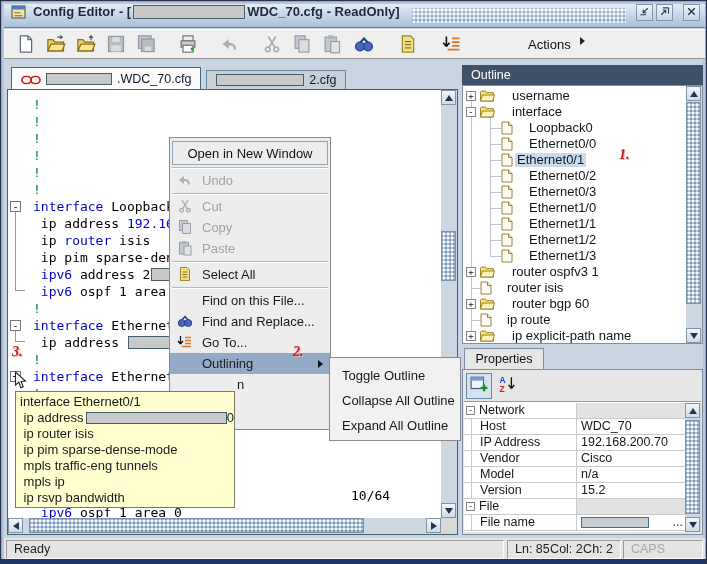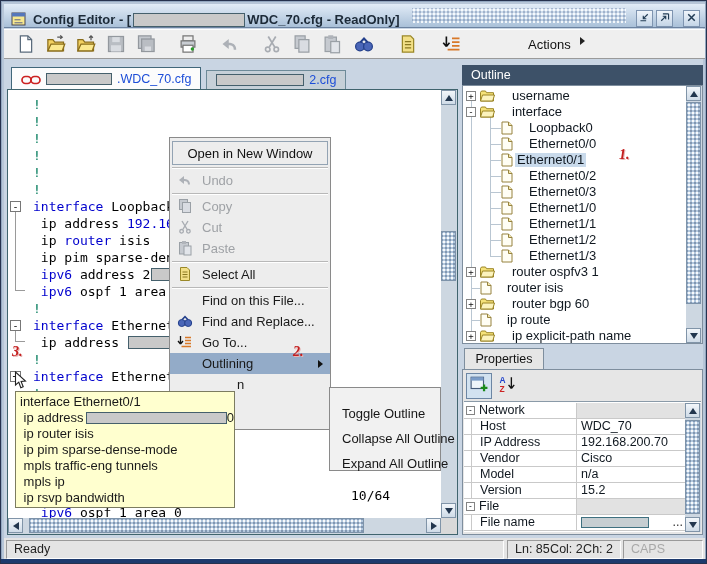--- a/index.html
+++ b/index.html
@@ -4,21 +4,21 @@
 <style>
   * { margin:0; padding:0; box-sizing:border-box; }
   html,body { width:707px; height:564px; }
   body { font-family:"Liberation Sans",sans-serif; background:#fff; }
   #window { position:relative; width:707px; height:564px; background:#c9d5e3;
             border:1px solid #26324e; box-shadow: inset 0 0 0 1px #93a7c0, inset 0 0 0 3px #b7c6d8; overflow:hidden; }
 
   
   #titlebar { position:absolute; left:3px; top:3px; width:701px; height:24px;
               background:linear-gradient(#e2ecf7,#a9c0d8); border-bottom:1px solid #6b82a0;
-              display:flex; align-items:flex-end; padding-left:7px; }
+              display:flex; align-items:flex-start; padding-left:7px; }
   .appicon { width:16px; height:16px; flex:0 0 auto; }
   .ttext { font-size:13px; font-weight:bold; color:#1c2a38; margin-left:6px; white-space:pre; display:flex; align-items:center; }
   .redact { display:inline-block; background:#c9c9c9; border:1px solid #45606c; }
   .t-redact { width:112px; height:14px; margin:0 2px; }
   .ttexture { flex:1 1 auto; align-self:stretch; margin:4px 10px 4px 12px;
               background-image:radial-gradient(circle, rgba(255,255,255,.85) 26%, transparent 30%),
                                radial-gradient(circle, rgba(90,110,150,.38) 26%, transparent 30%);
               background-size:4px 4px; background-position:0 0,2px 2px; }
   .wbtn { width:17px; height:17px; margin-right:3px; background:linear-gradient(#f0f5fb,#c4d5e7);
           border:1px solid #7e94b0; display:flex; align-items:center; justify-content:center; padding:0; }
@@ -28,21 +28,21 @@
   
   #toolbar { position:absolute; left:3px; top:28px; width:701px; height:30px; background:#efefef;
              border-top:1px solid #fff; border-bottom:1px solid #9a9a9a; }
   .tbtn { position:absolute; top:4px; width:22px; height:22px; }
   .tbtn .icn, .tbtn svg { width:20px; height:20px; display:block; }
   #actions { position:absolute; left:524px; top:7px; font-size:13px; color:#111; display:flex; align-items:flex-start; gap:9px; }
   .tri-r { width:0; height:0; border-left:5px solid #222; border-top:4px solid transparent; border-bottom:4px solid transparent; }
 
   
   #tabbar { position:absolute; left:10px; top:66px; height:22px; display:flex; align-items:flex-end; gap:5px; z-index:2; }
-  .tab { display:flex; align-items:center; gap:5px; padding:0 9px; font-size:12.5px; color:#1d4ed8; white-space:pre; }
+  .tab { display:flex; align-items:center; gap:5px; padding:0 9px; font-size:12.5px; color:#0f172a; white-space:pre; }
   .tab.active { background:#fcfcfc; border:1px solid #41677a; border-bottom:none; height:22px; }
   .tab.inactive { background:#c6d0d8; border:1px solid #6d8a98; border-bottom:none; height:19px; }
   .tab-redact1 { width:66px; height:12px; } .tab-redact2 { width:88px; height:12px; }
   .chain { width:20px; height:10px; }
 
   
   #editor-frame { position:absolute; left:6px; top:88px; width:451px; height:446px; background:#fff; border:1px solid #40646e; }
   #editor-lines { position:absolute; left:0; top:0; right:16px; bottom:16px; overflow:hidden; }
   .eline { position:absolute; left:0; width:100%; height:17px; font-family:"DejaVu Sans Mono",monospace;
            font-size:13px; line-height:17px; white-space:pre; padding-left:25px; color:#000; }
@@ -128,22 +128,22 @@
   .mlabel { margin-left:32px; white-space:nowrap; }
   .mi.disabled .mlabel { color:#9fa2a6; }
   .mi.hl { background:#93abc8; }
   .mi.partial .mlabel { margin-left:67px; }
   .marr { position:absolute; right:7px; width:0; height:0; border-left:5px solid #111;
           border-top:4px solid transparent; border-bottom:4px solid transparent; }
   .msep { height:5px; position:relative; }
   .msep::before { content:""; position:absolute; left:2px; right:2px; top:2px; height:1px; background:#b8b8b8; box-shadow:0 1px 0 #fff; }
   .mheader { height:24px; margin:1px 2px 0 2px; border:1px solid #93a3b3; display:flex; align-items:center;
              justify-content:center; font-size:13px; color:#111; }
-  #submenu { position:absolute; left:328px; top:356px; width:112px; height:84px; background:#f1f1f1;
-             border:1px solid #8a8a8a; z-index:32; padding-top:13px;margin-top:30px; }
+  #submenu { position:absolute; left:328px; top:356px; width:132px; height:84px; background:#f1f1f1;
+             border:1px solid #8a8a8a; z-index:32; padding-top:5px; }
   .smi { height:25px; display:flex; align-items:center; padding-left:12px; font-size:13px; color:#161616; white-space:nowrap; }
 
   
   #tooltip { position:absolute; left:14px; top:390px; width:220px; height:117px; background:#ffffcf;
              border:1px solid #7c7c60; z-index:40; padding:2px 0 0 4px; }
   .ttrow { height:16px; font-size:13px; line-height:16px; white-space:pre; color:#1a1a1a; display:flex; align-items:center; }
   .tt-redact { width:150px; height:12px; margin-left:2px; background:#c9c9c9; border:1px solid #45606c; display:inline-block; }
 
   
   .redann { position:absolute; z-index:50; font:italic bold 14px "Liberation Serif",serif; color:#c41e1e;
@@ -610,35 +610,35 @@
           <svg viewBox="0 0 16 16">
             <path d="M13 12.5 c0-4.5 -3.5-5.5 -6-5.5 L7 4 L2 8 L7 12 L7 9 c2.5 0 4 .8 4 3.5 z" fill="#adb1b7"></path>
           </svg>
         </span>
         <span class="mlabel">Undo</span>
       </div>
       <div class="msep"></div>
       <div class="mi disabled">
         <span class="micon">
           <svg viewBox="0 0 16 16">
-            <rect x="2.5" y="1.5" width="8" height="10" fill="#c6cad0" stroke="#9aa0a6"></rect>
-            <rect x="5.5" y="4.5" width="8" height="10" fill="#d9dce2" stroke="#9aa0a6"></rect>
-          </svg>
-        </span>
-        <span class="mlabel">Copy</span>
-      </div>
-      <div class="mi disabled">
-        <span class="micon">
-          <svg viewBox="0 0 16 16">
             <path d="M5 2 L10.2 10.5 M11 2 L5.8 10.5" stroke="#a8acb2" stroke-width="1.4" fill="none"></path>
             <circle cx="4.6" cy="12.3" r="1.8" fill="none" stroke="#a8acb2" stroke-width="1.3"></circle>
             <circle cx="11.4" cy="12.3" r="1.8" fill="none" stroke="#a8acb2" stroke-width="1.3"></circle>
           </svg>
         </span>
         <span class="mlabel">Cut</span>
+      </div>
+      <div class="mi disabled">
+        <span class="micon">
+          <svg viewBox="0 0 16 16">
+            <rect x="2.5" y="1.5" width="8" height="10" fill="#c6cad0" stroke="#9aa0a6"></rect>
+            <rect x="5.5" y="4.5" width="8" height="10" fill="#d9dce2" stroke="#9aa0a6"></rect>
+          </svg>
+        </span>
+        <span class="mlabel">Copy</span>
       </div>
       <div class="mi disabled">
         <span class="micon">
           <svg viewBox="0 0 16 16">
             <rect x="2.5" y="2.5" width="9" height="11.5" fill="#c6cad0" stroke="#9aa0a6"></rect>
             <rect x="5" y="1" width="4" height="3" fill="#b0b4ba"></rect>
             <rect x="7" y="6" width="7" height="9" fill="#e2e5ea" stroke="#9aa0a6"></rect>
           </svg>
         </span>
         <span class="mlabel">Paste</span>

